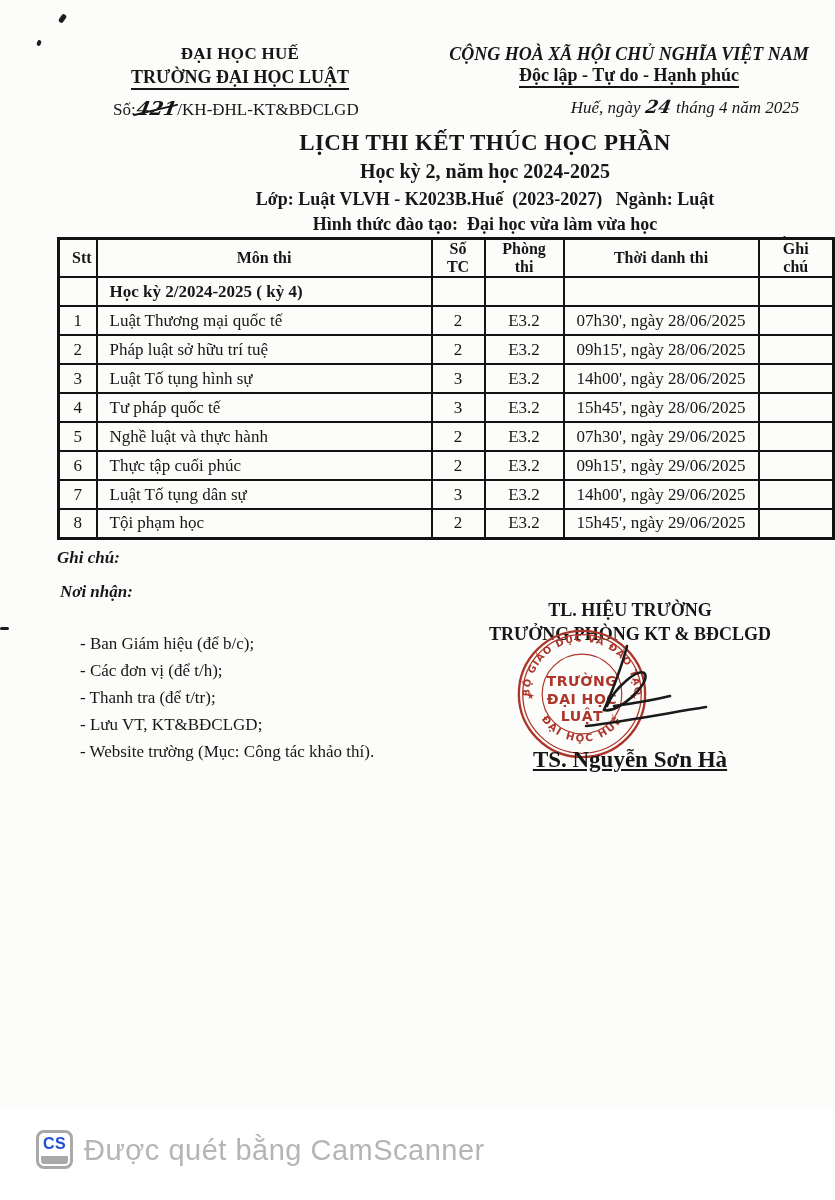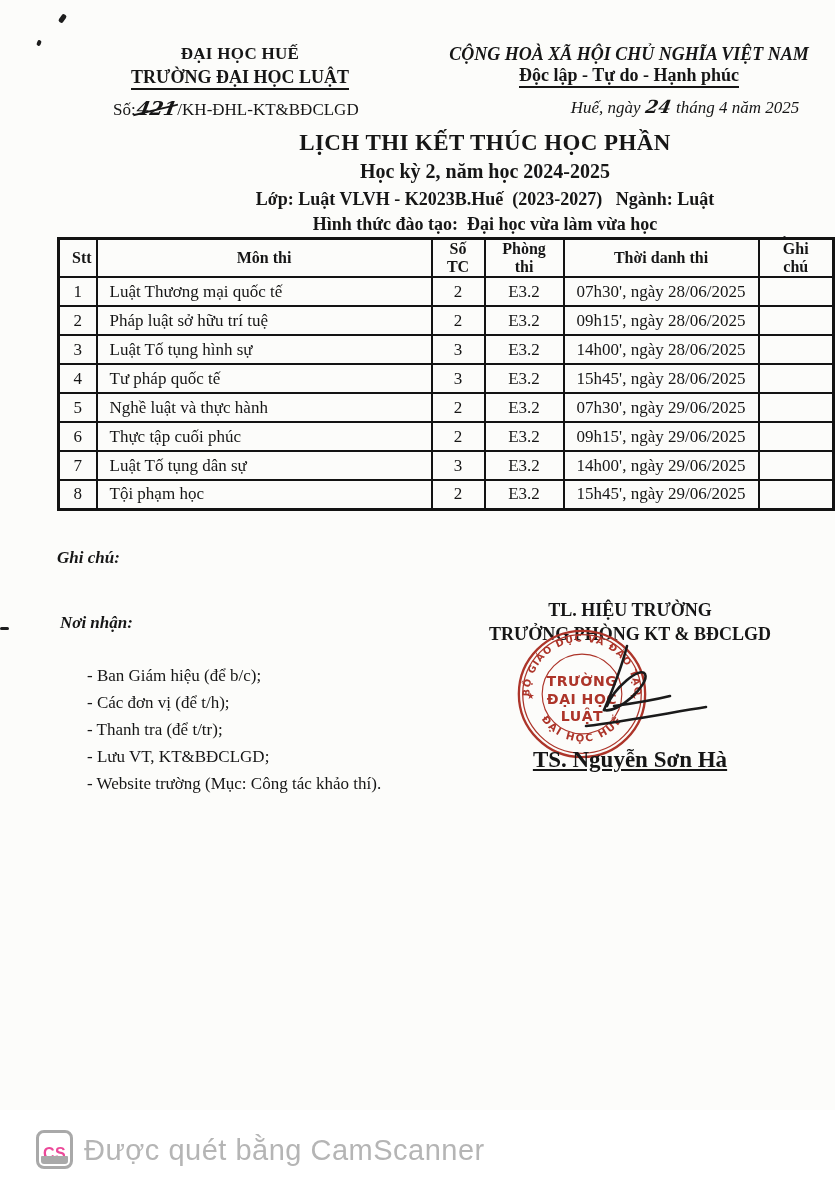--- a/index.html
+++ b/index.html
@@ -64,21 +64,21 @@
   .footer-text {
     font-family:"Liberation Sans", sans-serif;
     font-size:29px; color:#b5b5b5; letter-spacing:.5px;
   }
   .cs-icon {
     position:absolute; width:37px; height:39px;
     border:3px solid #a9a9a9; border-radius:8px; background:#fff;
   }
   .cs-icon .cs-letters {
     font-family:"Liberation Sans", sans-serif; font-weight:bold;
-    font-size:16px; color:#ec4899; text-align:center; margin-top:12px;
+    font-size:16px; color:#1d4ed8; text-align:center; margin-top:2px;
     letter-spacing:.5px;
   }
   .cs-icon .cs-bar {
     position:absolute; left:2px; right:2px; bottom:2px; height:8px;
     background:#a9a9a9; border-radius:1px 1px 3px 3px;
   }
   svg text { font-family:"DejaVu Sans", sans-serif; }
 </style>
 </head>
 <body>
@@ -126,20 +126,28 @@
       <tr>
         <th class="c">Stt</th>
         <th class="c">Môn thi</th>
         <th class="c">Số TC</th>
         <th class="c">Phòng thi</th>
         <th class="c">Thời danh thi</th>
         <th class="c">Ghi chú</th>
       </tr>
     </thead>
     <tbody>
+      <tr class="section">
+        <td></td>
+        <td class="l">Học kỳ 2/2024-2025 ( kỳ 4)</td>
+        <td></td>
+          <td></td>
+        <td></td>
+          <td></td>
+      </tr>
       <tr>
         <td class="c">1</td>
         <td class="l">Luật Thương mại quốc tế</td>
         <td class="c">2</td>
         <td class="c">E3.2</td>
         <td class="c">07h30', ngày 28/06/2025</td>
         <td class="c"></td>
       </tr>
       <tr>
         <td class="c">2</td>
@@ -195,22 +203,22 @@
         <td class="c">2</td>
         <td class="c">E3.2</td>
         <td class="c">15h45', ngày 29/06/2025</td>
         <td class="c"></td>
       </tr>
     </tbody>
   </table>
 
   <div class="abs notes-label b" style="left:57px; top:548px;font-style:italic;">Ghi chú:</div>
 
-  <div class="abs recip-label b i" style="left:60px; top:613px;">Nơi nhận:</div>
-  <div class="abs recip-items" style="left:87px; top:630px;margin-top:32px;">
+  <div class="abs recip-label b i" style="left:60px; top:582px;">Nơi nhận:</div>
+  <div class="abs recip-items" style="left:80px; top:630px;">
     <div>- Ban Giám hiệu (để b/c);</div>
     <div>- Các đơn vị (để t/h);</div>
     <div>- Thanh tra (để t/tr);</div>
     <div>- Lưu VT, KT&amp;BĐCLGD;</div>
     <div>- Website trường (Mục: Công tác khảo thí).</div>
   </div>
 
   <div class="abs ctr" style="left:440px; top:600px; width:380px;">
     <div class="signoff1 b">TL. HIỆU TRƯỜNG</div>
     <div class="signoff2 b">TRƯỞNG PHÒNG KT &amp; BĐCLGD</div>

